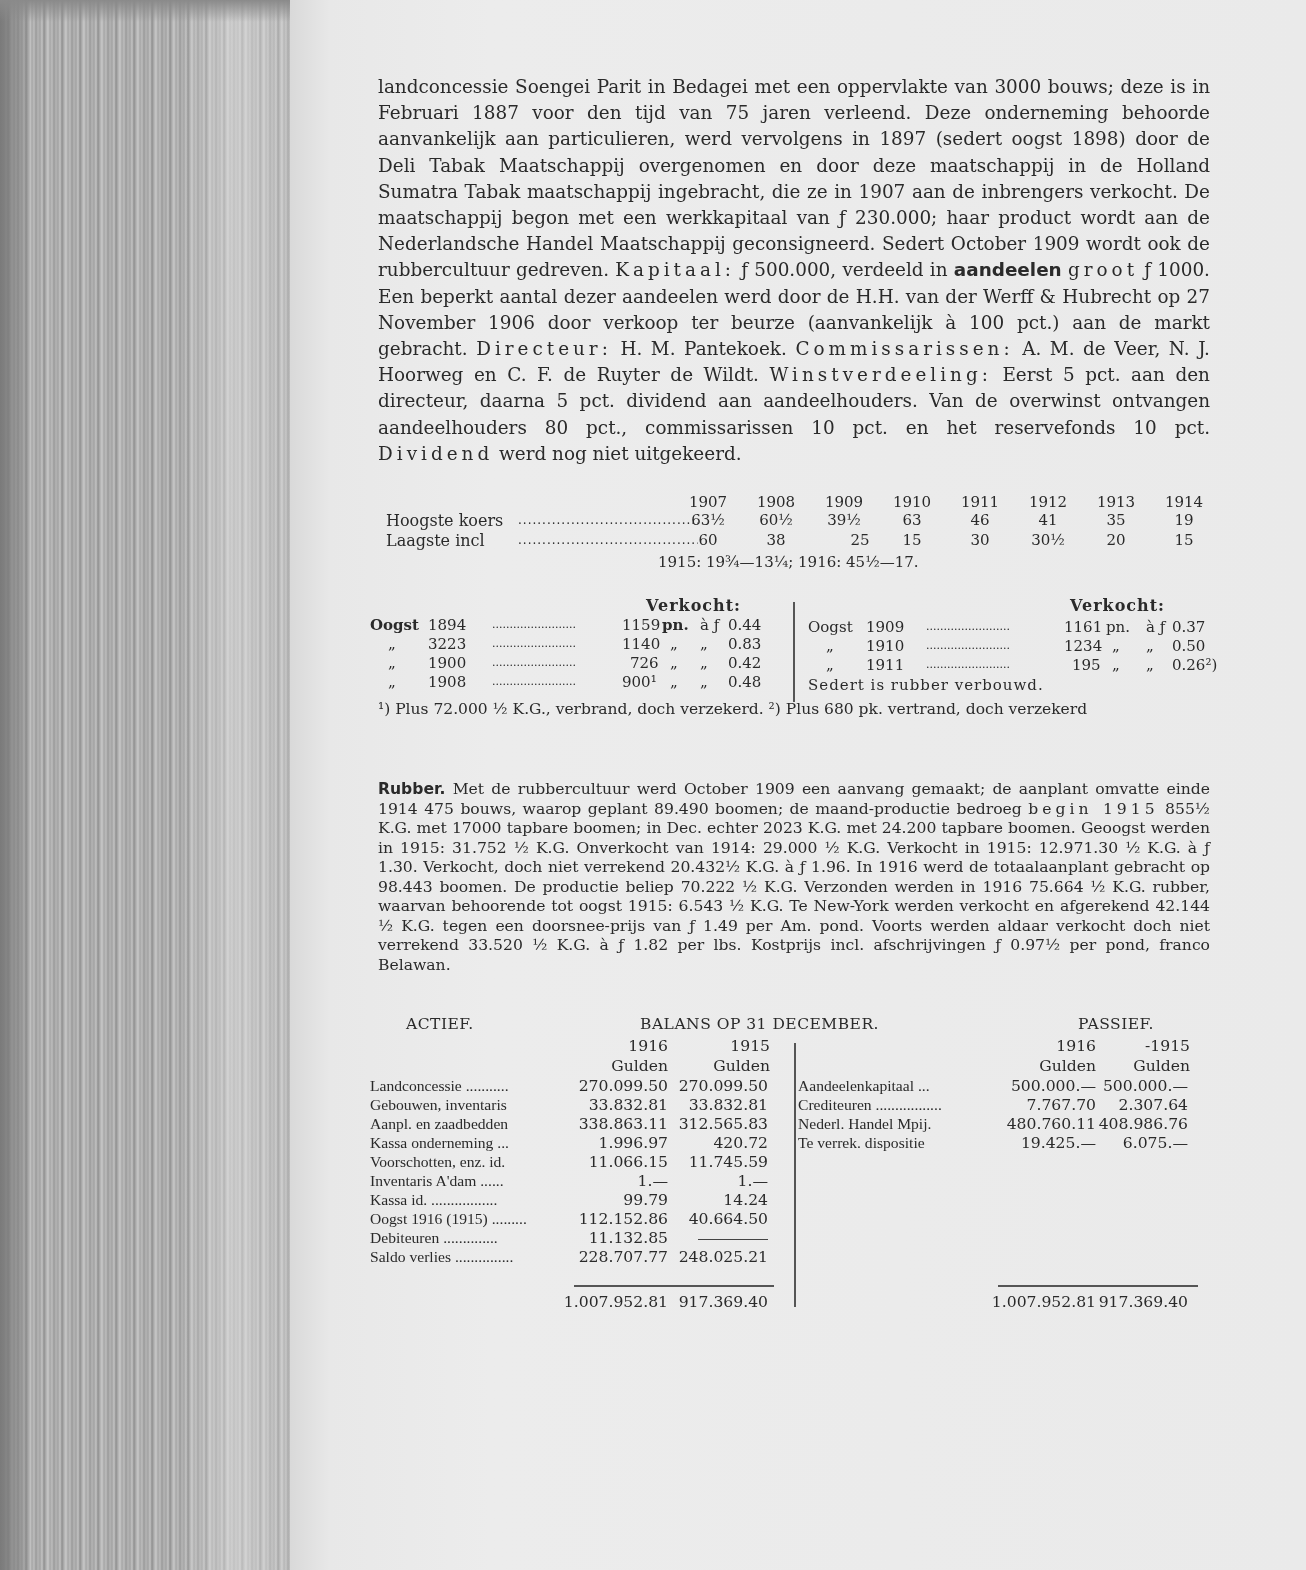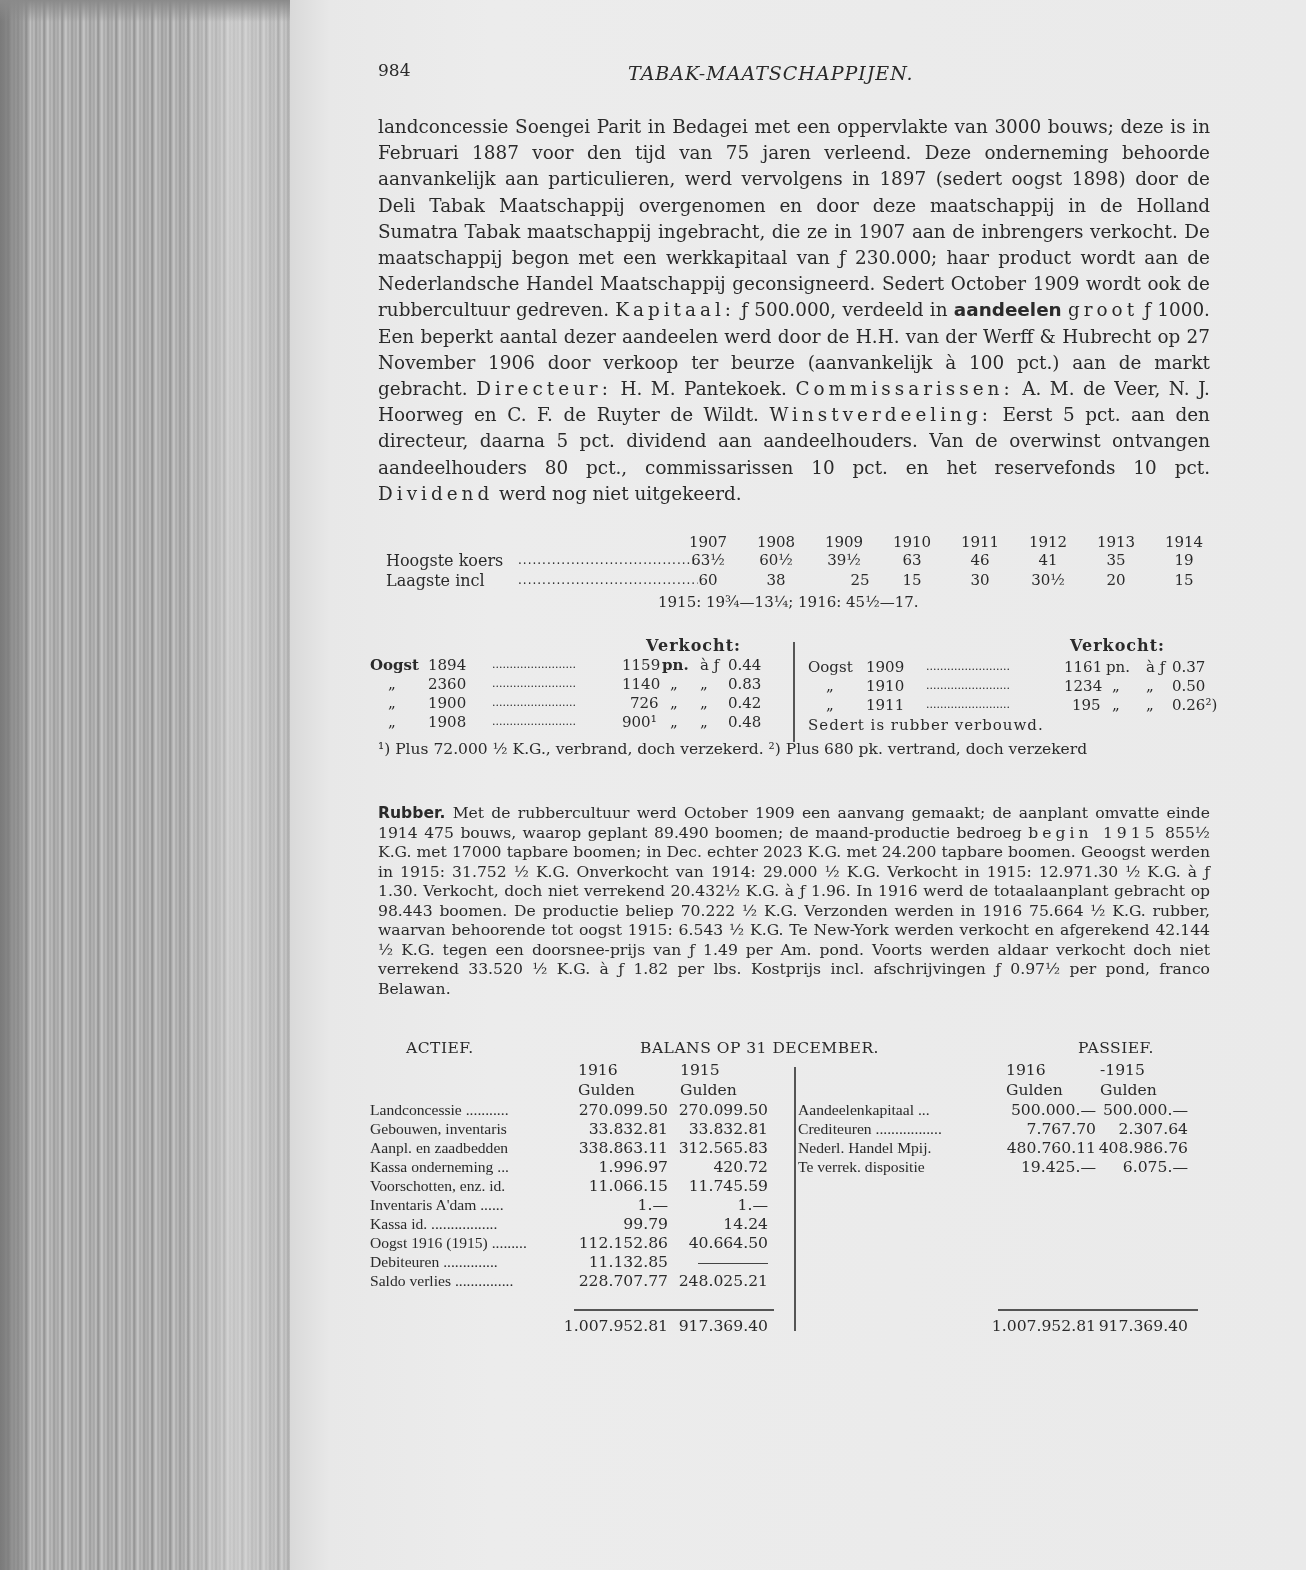--- a/index.html
+++ b/index.html
@@ -52,46 +52,42 @@
   .koers .dots { position: absolute; left: 140px; width: 180px; overflow: hidden; white-space: nowrap; font-size: 12px; letter-spacing: 1px; }
   .koers .note { position: absolute; left: 280px; top: 60px; font-size: 15px; }
 
   .verkocht { position: relative; margin-top: 23px; height: 140px; font-size: 15px; }
   .verkocht .divider { position: absolute; left: 415px; top: 6px; width: 2px; height: 100px; background: #555; }
   .vk-head { position: absolute; font-weight: bold; letter-spacing: 1px; font-size: 16px; }
   .vk-row { position: absolute; white-space: nowrap; }
   .vk-row span { position: absolute; }
   .footnotes { position: absolute; left: 0; top: 104px; width: 832px; font-size: 15.5px; line-height: 19px; text-align: justify; }
 
-  .rubber { margin-top: 28px; font-size: 15.6px; line-height: 19.5px; text-align: justify; text-align-last: left; }
+  .rubber { margin-top: 44px; font-size: 15.6px; line-height: 19.5px; text-align: justify; text-align-last: left; }
 
   .balans { position: relative; margin-top: 40px; height: 300px; font-size: 15.6px; }
   .balans .hdr { position: absolute; top: 0; font-size: 15.5px; letter-spacing: 0.5px; }
-  .balans .col-head { position: absolute; width: 90px; }
+  .balans .col-head { position: absolute; text-align: right; width: 90px; }
   .balans .bdiv { position: absolute; left: 416px; top: 28px; width: 1.5px; height: 264px; background: #555; }
   .brow { position: absolute; left: 0; width: 832px; height: 19px; white-space: nowrap; }
   .brow .lbl { position: absolute; font-family: Liberation Serif, serif; }
   .brow .v { position: absolute; text-align: right; width: 110px; }
   .totline { position: absolute; height: 1.5px; background: #555; }
   .dash { display: inline-block; width: 70px; height: 1px; background: #444; vertical-align: middle; }
 </style>
 </head>
 <body>
 
 <div class="page-edges">
     <div class="edge-highlight"></div>
   </div>
 
 <div class="page">
  <div class="content">
 
-  <div class="running-head">
-    <span class="page-number">984</span>
-    <span class="page-title">TABAK-MAATSCHAPPIJEN.</span>
-  </div>
 
   <div class="body-text">
     <span>landconcessie Soengei Parit in Bedagei met een oppervlakte van 3000 bouws; deze is in Februari 1887 voor den tijd van 75 jaren verleend. Deze onderneming behoorde aanvankelijk aan particulieren, werd vervolgens in 1897 (sedert oogst 1898) door de Deli Tabak Maatschappij overgenomen en door deze maatschappij in de Holland Sumatra Tabak maatschappij ingebracht, die ze in 1907 aan de inbrengers verkocht. De maatschappij begon met een werkkapitaal van ƒ 230.000; haar product wordt aan de Nederlandsche Handel Maatschappij geconsigneerd. Sedert October 1909 wordt ook de rubbercultuur gedreven.</span>
     <span class="spaced">Kapitaal:</span>
     <span>ƒ 500.000, verdeeld in</span>
     <span class="heavy">aandeelen</span>
     <span class="spaced">groot</span>
     <span>ƒ 1000. Een beperkt aantal dezer aandeelen werd door de H.H. van der Werff &amp; Hubrecht op 27 November 1906 door verkoop ter beurze (aanvankelijk à 100 pct.) aan de markt gebracht.</span>
     <span class="spaced">Directeur:</span>
     <span>H. M. Pantekoek.</span>
@@ -147,21 +143,21 @@
       <span style="left:0;font-weight:bold">Oogst</span>
       <span style="left:58px">1894</span>
       <span style="left:122px;font-size:11px;top:2px">........................</span>
       <span style="left:252px">1159</span>
       <span style="left:292px;font-weight:bold">pn.</span>
       <span style="left:330px">à ƒ</span>
       <span style="left:358px">0.44</span>
     </div>
     <div class="vk-row" style="left:-8px;top:39px">
       <span style="left:18px">„</span>
-      <span style="left:58px">2360</span>
+      <span style="left:58px">3223</span>
       <span style="left:122px;font-size:11px;top:2px">........................</span>
       <span style="left:252px">1140</span>
       <span style="left:300px">„</span>
       <span style="left:330px">„</span>
       <span style="left:358px">0.83</span>
     </div>
     <div class="vk-row" style="left:-8px;top:58px">
       <span style="left:18px">„</span>
       <span style="left:58px">1900</span>
       <span style="left:122px;font-size:11px;top:2px">........................</span>

